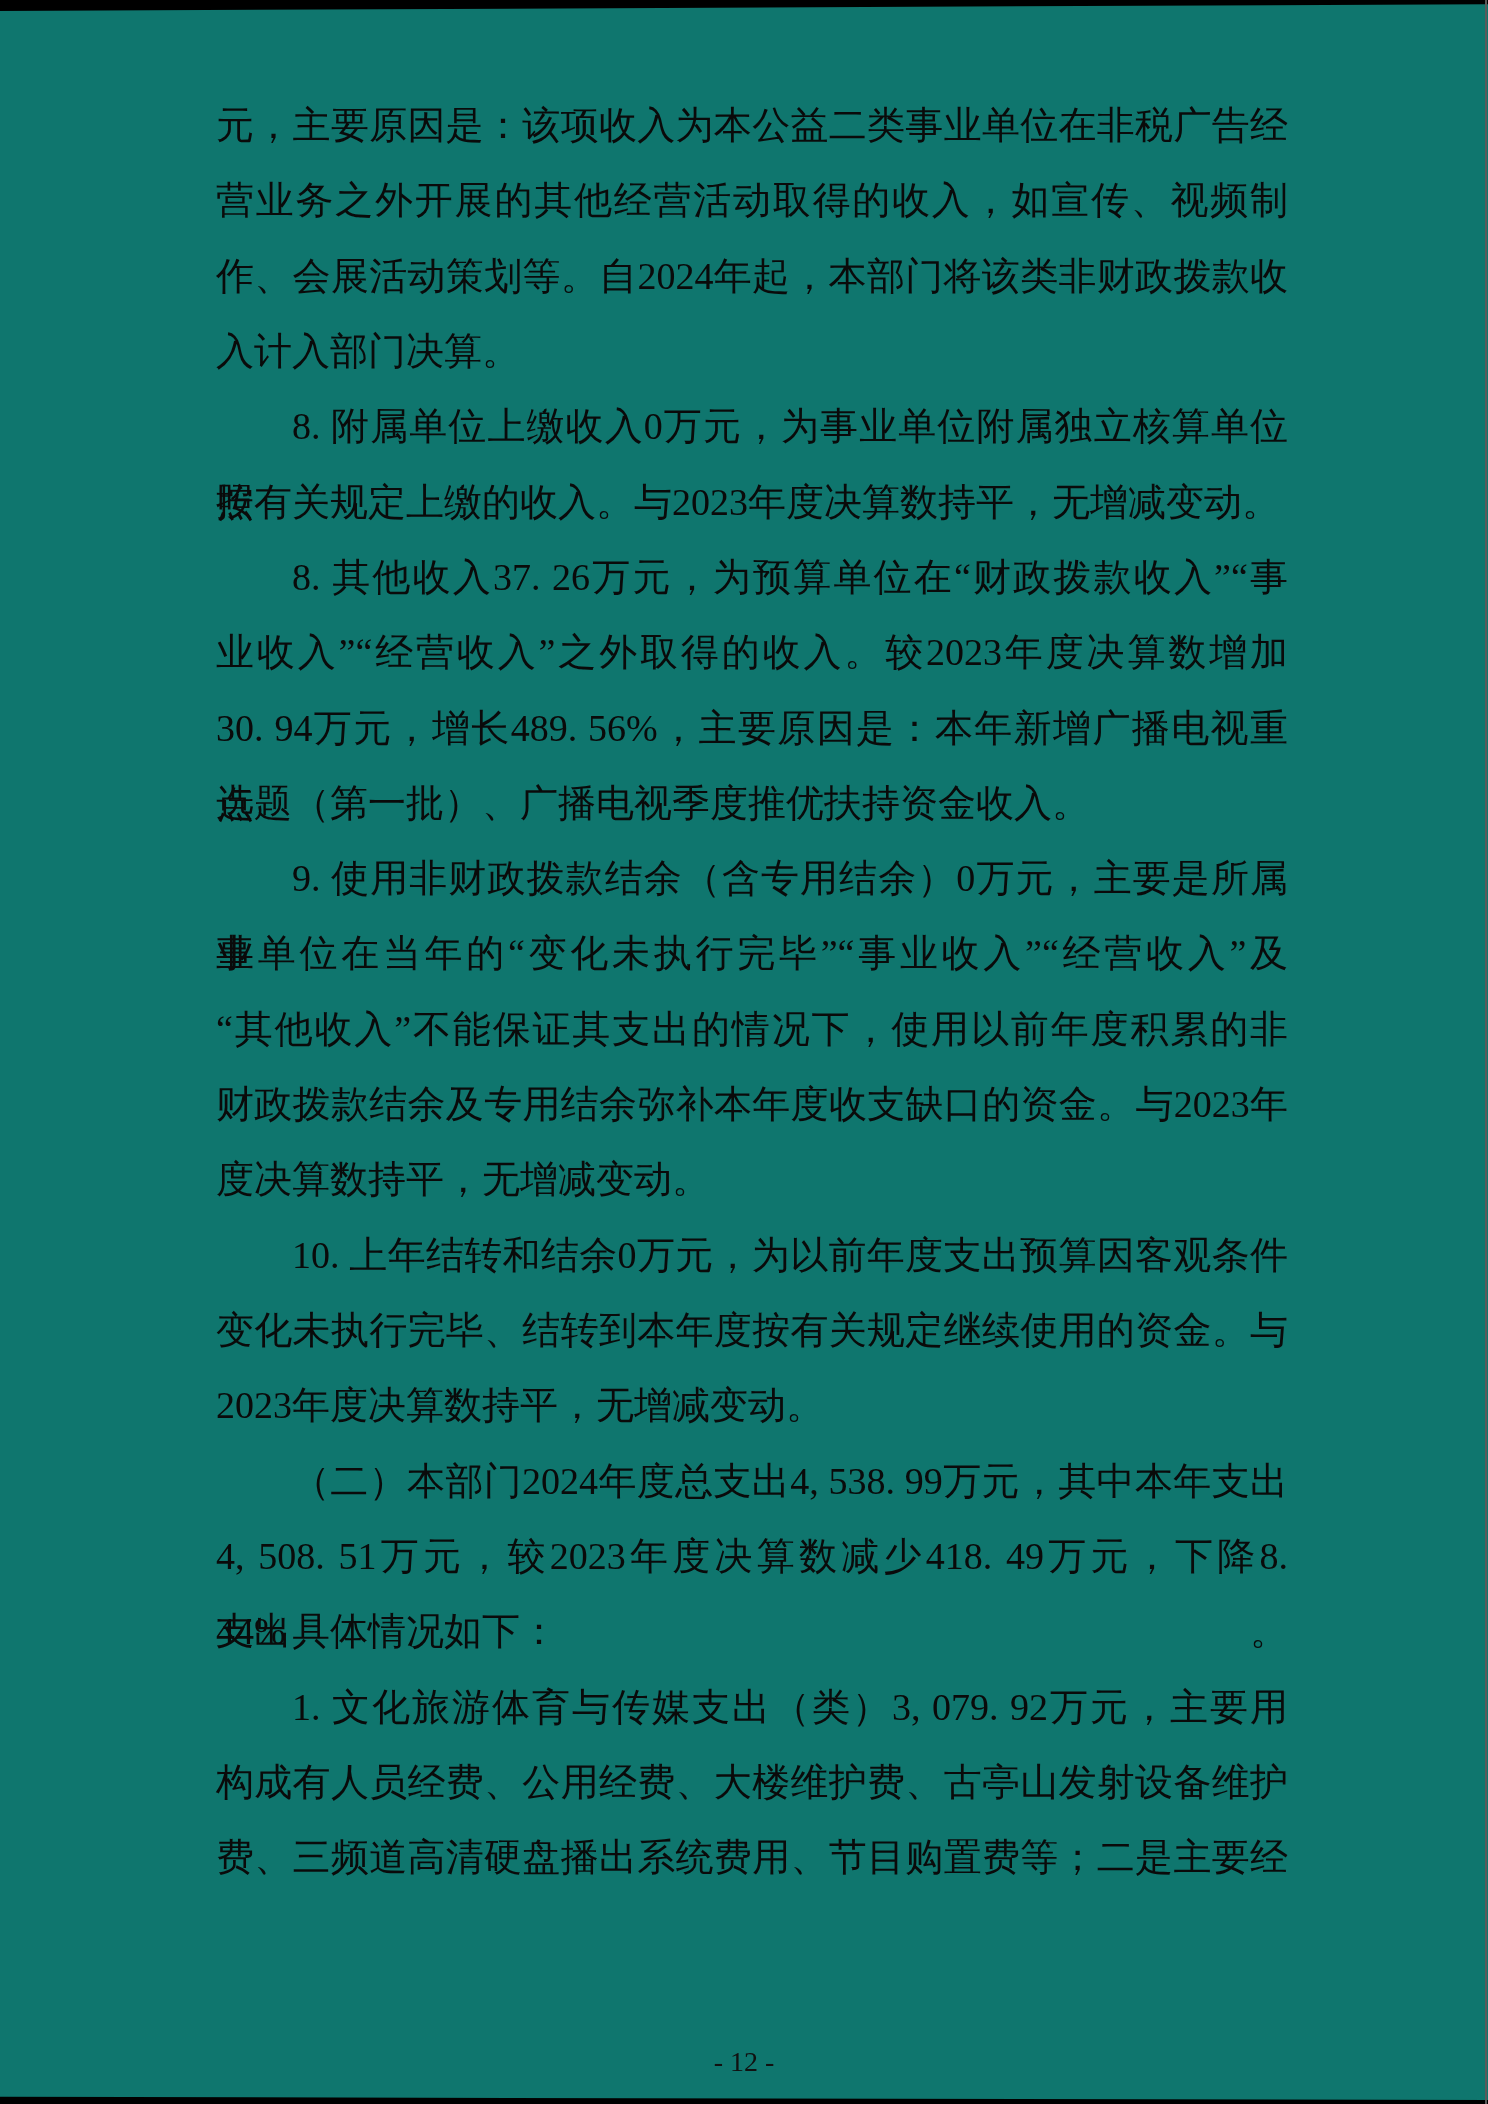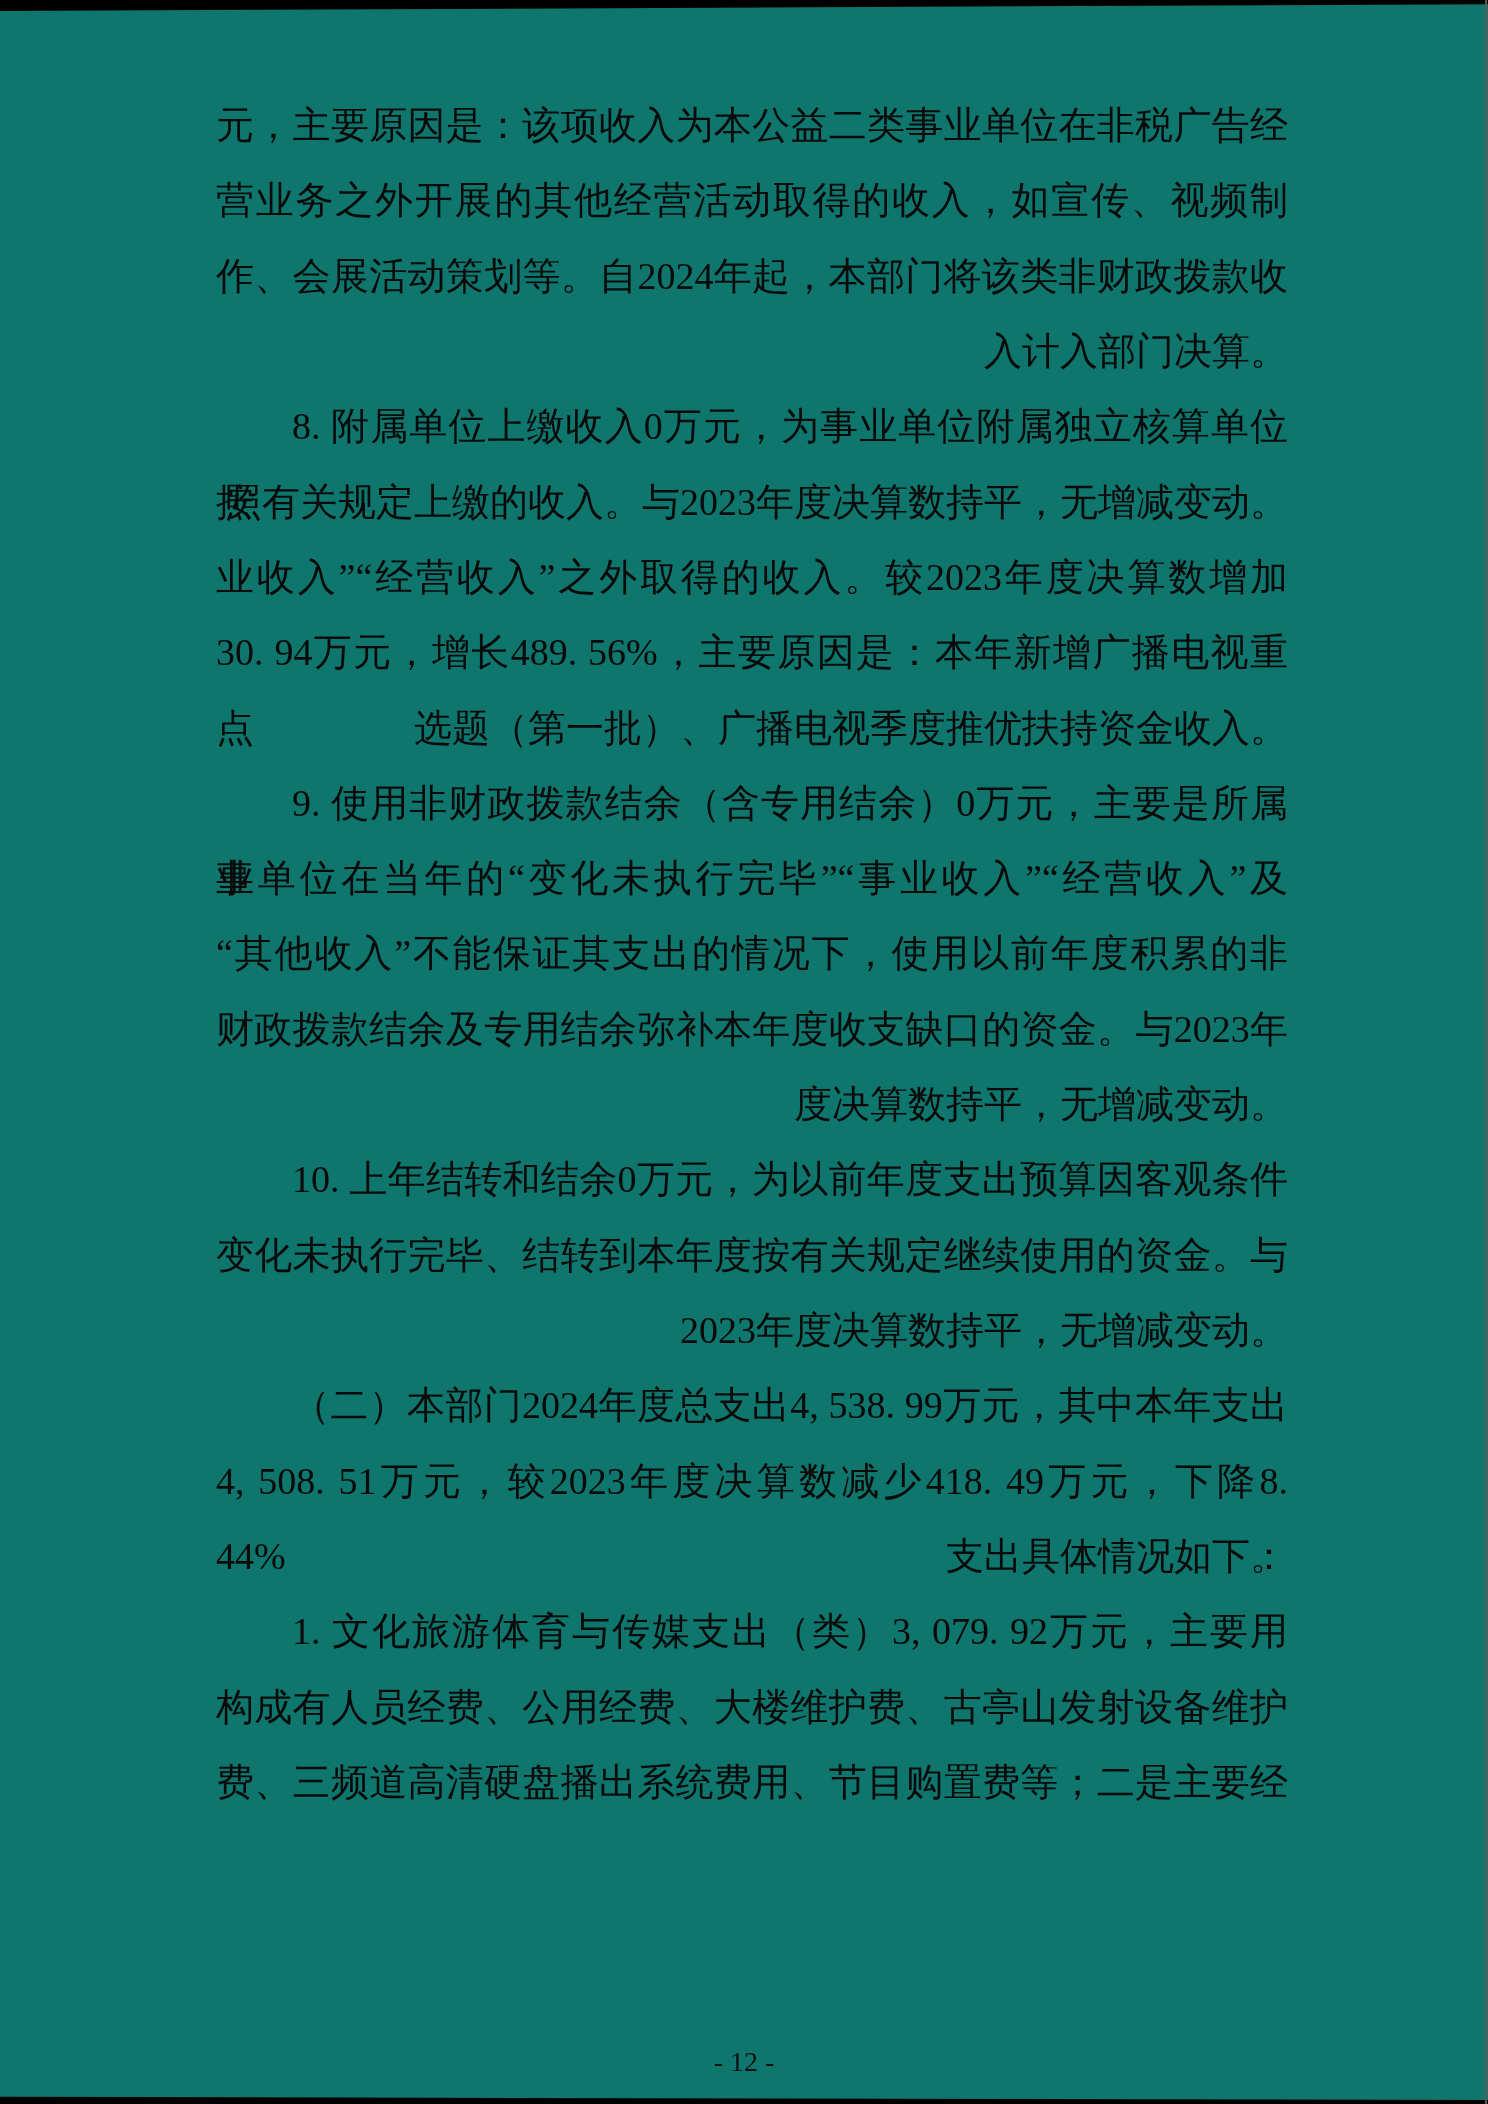--- a/index.html
+++ b/index.html
@@ -43,21 +43,20 @@
     top: 88px;
     left: 216px;
     width: 1072px;
   }
   .ln {
     font-size: 38px;
     line-height: 75.32px;
     height: 75.32px;
     white-space: normal;
     letter-spacing: 0;
-    text-align: right;
   }
   .ln.j {
     text-align: justify;
     text-align-last: justify;
   }
   .ln.ind {
     text-indent: 76px;
   }
   .pageno {
     position: absolute;
@@ -77,20 +76,21 @@
 
   <div class="edge-top"></div>
 
   <div class="textblock">
     <div class="ln j">元，主要原因是：该项收入为本公益二类事业单位在非税广告经</div>
     <div class="ln j">营业务之外开展的其他经营活动取得的收入，如宣传、视频制</div>
     <div class="ln j">作、会展活动策划等。自2024年起，本部门将该类非财政拨款收</div>
     <div class="ln">入计入部门决算。</div>
     <div class="ln j ind">8. 附属单位上缴收入0万元，为事业单位附属独立核算单位按</div>
     <div class="ln">照有关规定上缴的收入。与2023年度决算数持平，无增减变动。</div>
+    <div class="ln j ind">8. 其他收入37. 26万元，为预算单位在“财政拨款收入”“事</div>
     <div class="ln j">业收入”“经营收入”之外取得的收入。较2023年度决算数增加</div>
     <div class="ln j">30. 94万元，增长489. 56%，主要原因是：本年新增广播电视重点</div>
     <div class="ln">选题（第一批）、广播电视季度推优扶持资金收入。</div>
     <div class="ln j ind">9. 使用非财政拨款结余（含专用结余）0万元，主要是所属事</div>
     <div class="ln j">业单位在当年的“变化未执行完毕”“事业收入”“经营收入”及</div>
     <div class="ln j">“其他收入”不能保证其支出的情况下，使用以前年度积累的非</div>
     <div class="ln j">财政拨款结余及专用结余弥补本年度收支缺口的资金。与2023年</div>
     <div class="ln">度决算数持平，无增减变动。</div>
     <div class="ln j ind">10. 上年结转和结余0万元，为以前年度支出预算因客观条件</div>
     <div class="ln j">变化未执行完毕、结转到本年度按有关规定继续使用的资金。与</div>

